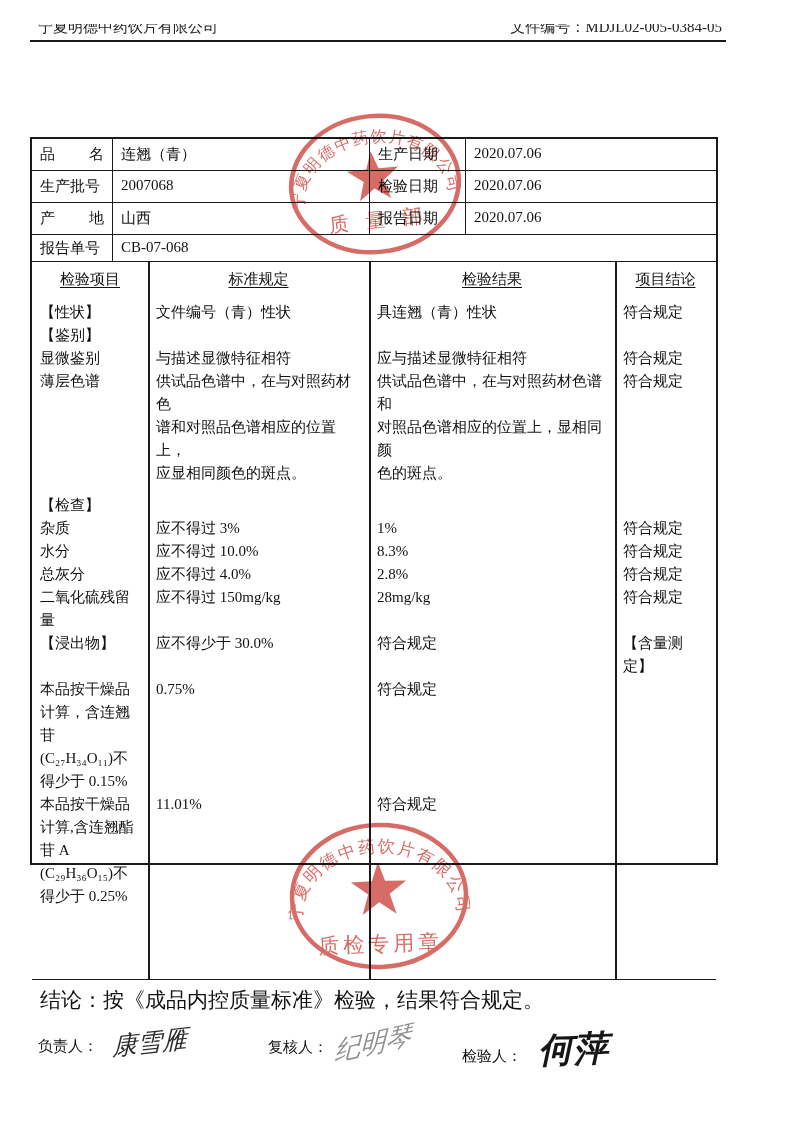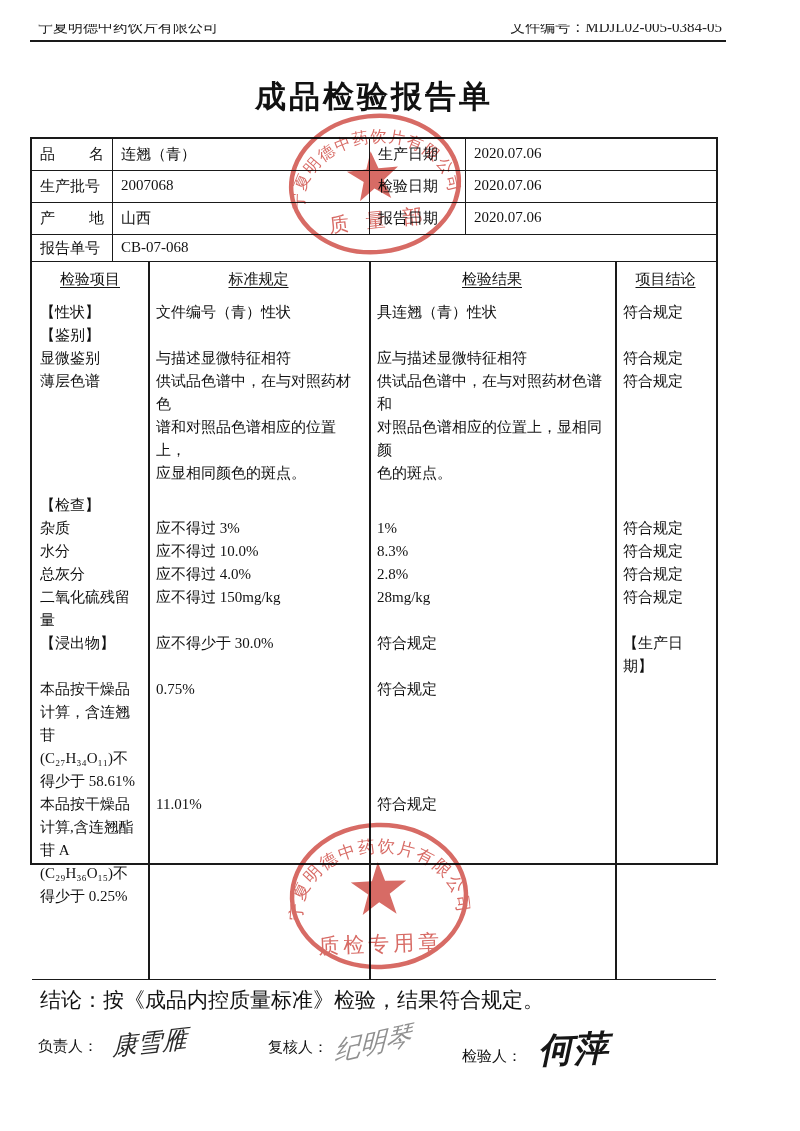--- a/index.html
+++ b/index.html
@@ -66,21 +66,20 @@
 <div class="page">
 
   <div class="pg-header-left">
     <span>宁夏明德中药饮片有限公司</span>
   </div>
   <div class="pg-header-right">
     <span>文件编号：MDJL02-005-0384-05</span>
   </div>
   <div class="header-rule"></div>
 
-  <div class="doc-title">成品检验报告单</div>
 
   <div class="doc-table">
 
     <div class="info-row">
       <div class="lbl-justify">品　　名</div>
       <div>连翘（青）</div>
       <div>生产日期</div>
       <div>2020.07.06</div>
     </div>
     <div class="info-row">
@@ -161,23 +160,23 @@
 
         <div>二氧化硫残留量</div>
         <div>应不得过 150mg/kg</div>
         <div>28mg/kg</div>
         <div>符合规定</div>
 
         <div>【浸出物】</div>
         <div>应不得少于 30.0%</div>
         <div>符合规定</div>
 
-        <div>【生产日期】</div>
+        <div>【含量测定】</div>
         <div>本品按干燥品计算，含连翘苷
-(C₂₇H₃₄O₁₁)不得少于 58.61%</div>
+(C₂₇H₃₄O₁₁)不得少于 0.15%</div>
         <div>0.75%</div>
         <div>符合规定</div>
 
         <div></div>
         <div>本品按干燥品计算,含连翘酯苷 A
 (C₂₉H₃₆O₁₅)不得少于 0.25%</div>
         <div>11.01%</div>
         <div>符合规定</div>
       </div>
     </div>

